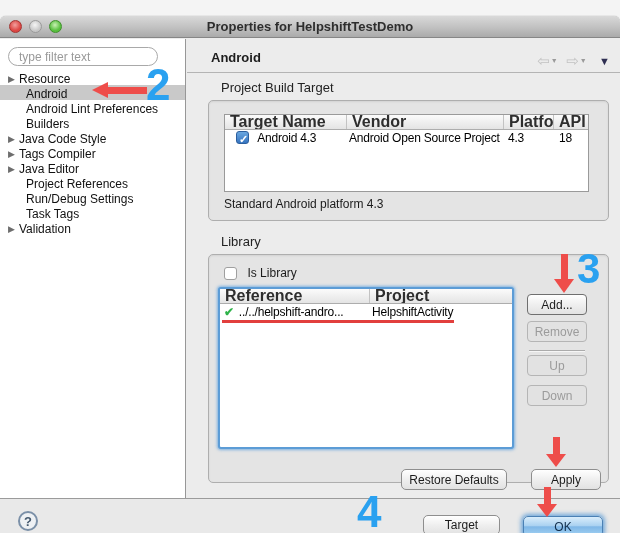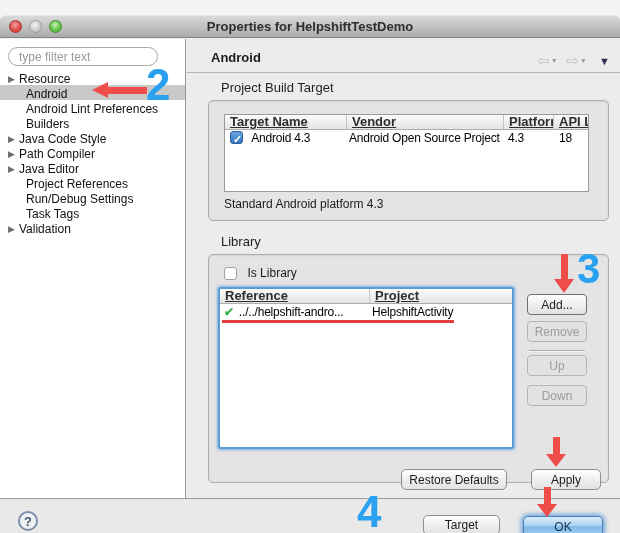--- a/index.html
+++ b/index.html
@@ -56,22 +56,22 @@
   .group-label { position:absolute; font-size:13px; color:#222; }
   .groupbox {
     position:absolute; left:21px; width:401px;
     background:#e4e4e4; border:1px solid #aeaeae; border-radius:5px;
     box-shadow:inset 0 1px 2px rgba(0,0,0,.08);
   }
   
   .tbl { position:absolute; background:#fff; border:1px solid #9a9a9a; overflow:hidden; }
   .tbl-head { display:flex; height:15px; background:linear-gradient(#fbfbfb,#e4e4e4); border-bottom:1px solid #adadad; }
   .tbl-head .hc {
-    font-size:13px; font-weight:700; color:#2e2e2e; line-height:14px;
-    padding-left:5px; border-right:1px solid #c3c3c3; white-space:nowrap; overflow:hidden;text-decoration:underline;
+    font-size:16px; font-weight:700; color:#2e2e2e; line-height:14px;
+    padding-left:5px; border-right:1px solid #c3c3c3; white-space:nowrap; overflow:hidden;
   }
   .tbl-head .hc:last-child { border-right:none; }
   .tbl-row { display:flex; height:16px; line-height:16px; font-size:12px; color:#000; letter-spacing:-.2px; }
   .tbl-row .rc { white-space:nowrap; overflow:visible; }
   .cb {
     display:inline-block; width:13px; height:13px; border-radius:3px; vertical-align:-2px;
     background:#fff; border:1px solid #9f9f9f; position:relative;
   }
   .cb.checked { background:linear-gradient(#6aa7e0,#3674c0); border-color:#2c5f9e; }
   .cb.checked::after { content:"✓"; position:absolute; left:2px; top:-1px; color:#fff; font-size:11px; font-weight:700; }
@@ -126,21 +126,21 @@
   </div>
 
   <div class="sidebar">
     <input class="filter-input" type="text" placeholder="type filter text" style="">
     <div class="tree">
       <div class="tree-item exp"><span class="disc">▶</span><span>Resource</span></div>
       <div class="tree-item selected"><span>Android</span></div>
       <div class="tree-item"><span>Android Lint Preferences</span></div>
       <div class="tree-item"><span>Builders</span></div>
       <div class="tree-item exp"><span class="disc">▶</span><span>Java Code Style</span></div>
-      <div class="tree-item exp"><span class="disc">▶</span><span>Path Compiler</span></div>
+      <div class="tree-item exp"><span class="disc">▶</span><span>Tags Compiler</span></div>
       <div class="tree-item exp"><span class="disc">▶</span><span>Java Editor</span></div>
       <div class="tree-item"><span>Project References</span></div>
       <div class="tree-item"><span>Run/Debug Settings</span></div>
       <div class="tree-item"><span>Task Tags</span></div>
       <div class="tree-item exp"><span class="disc">▶</span><span>Validation</span></div>
     </div>
   </div>
 
   <div class="main">
     <div class="main-header-title">Android</div>
@@ -154,21 +154,21 @@
     <div class="group-label" style="left:34px; top:41px;">Project Build Target</div>
     <div class="groupbox" style="top:61px; height:121px;">
       <div class="tbl" style="left:15px; top:13px; width:365px; height:78px;">
         <div class="tbl-head">
           <div class="hc" style="width:122px;">Target Name</div>
           <div class="hc" style="width:157px;">Vendor</div>
           <div class="hc" style="width:50px;">Platform</div>
           <div class="hc" style="flex:1;">API Le</div>
         </div>
         <div class="tbl-row">
-          <div class="rc" style="width:122px; padding-left:5px;">
+          <div class="rc" style="width:122px; padding-left:11px;">
             <span class="cb checked"></span>
             <span style="margin-left:5px;">Android 4.3</span>
           </div>
           <div class="rc" style="width:157px; padding-left:2px;">Android Open Source Project</div>
           <div class="rc" style="width:50px; padding-left:4px;">4.3</div>
           <div class="rc" style="flex:1; padding-left:5px;">18</div>
         </div>
       </div>
       <div class="status-text" style="left:15px; top:96px;">Standard Android platform 4.3</div>
     </div>

